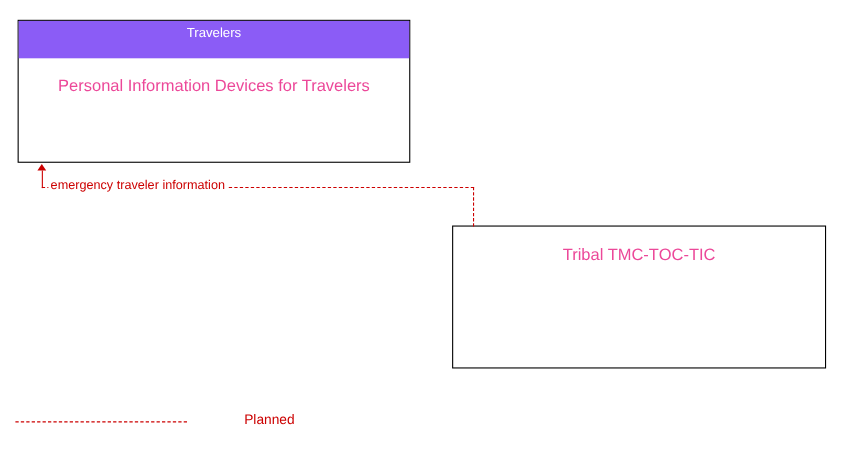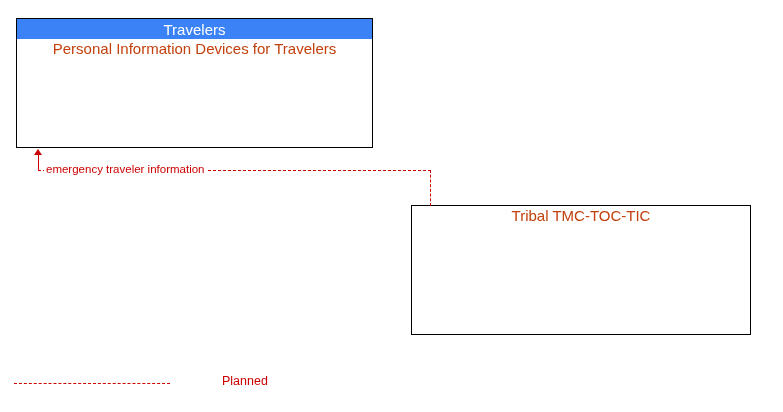--- a/index.html
+++ b/index.html
@@ -16,35 +16,35 @@
     overflow: hidden;
   }
 
   .box {
     position: absolute;
     border: 1px solid #000000;
     background: #ffffff;
     box-sizing: border-box;
   }
   .box-header {
-    background: #3b82f6;
+    background: #8b5cf6;
     color: #ffffff;
-    font-size: 15px;
+    font-size: 12px;
     text-align: center;
     line-height: 22px;
-    height: 20px;
+    height: 34px;
     font-weight: normal;
     white-space: nowrap;
     overflow: hidden;
   }
   .box-title {
-    color: #c2410c;
+    color: #ec4899;
     font-size: 15px;
     text-align: center;
-    padding: 0 10px 0 10px;
+    padding: 16px 10px 0 10px;
     line-height: 19px;
   }
 
   
   #travelers-box {
     left: 16px;
     top: 18px;
     width: 357px;
     height: 130px;
   }

